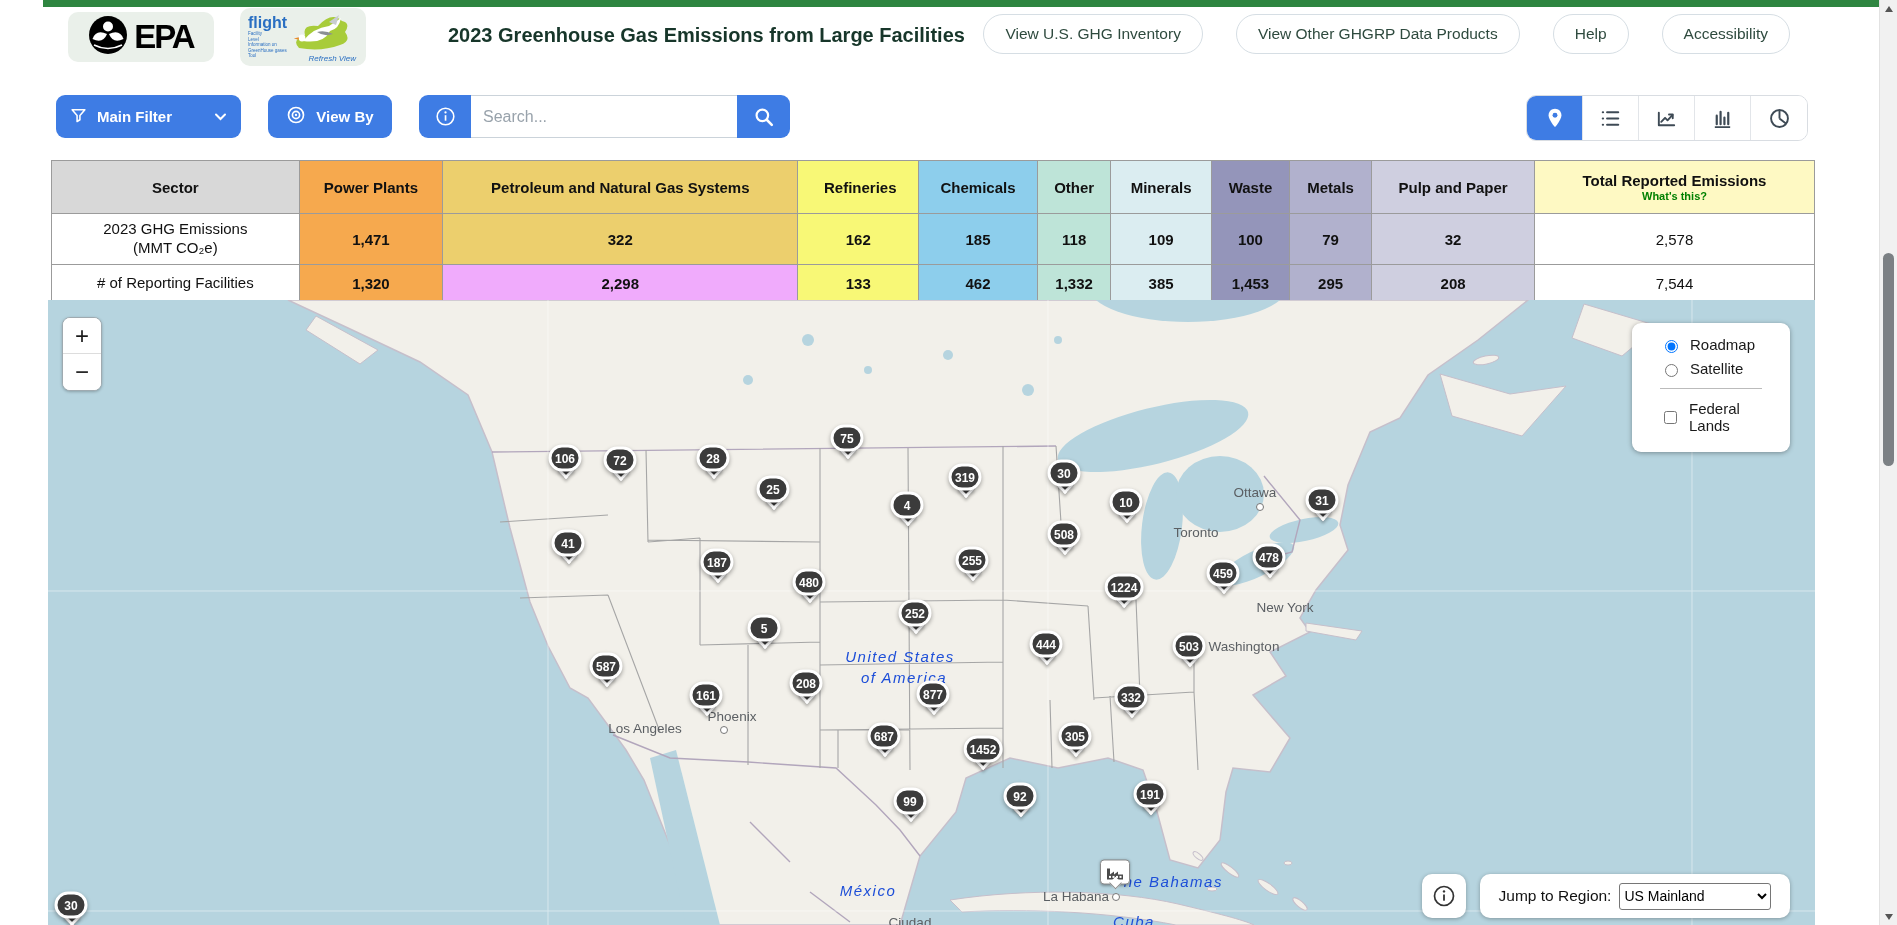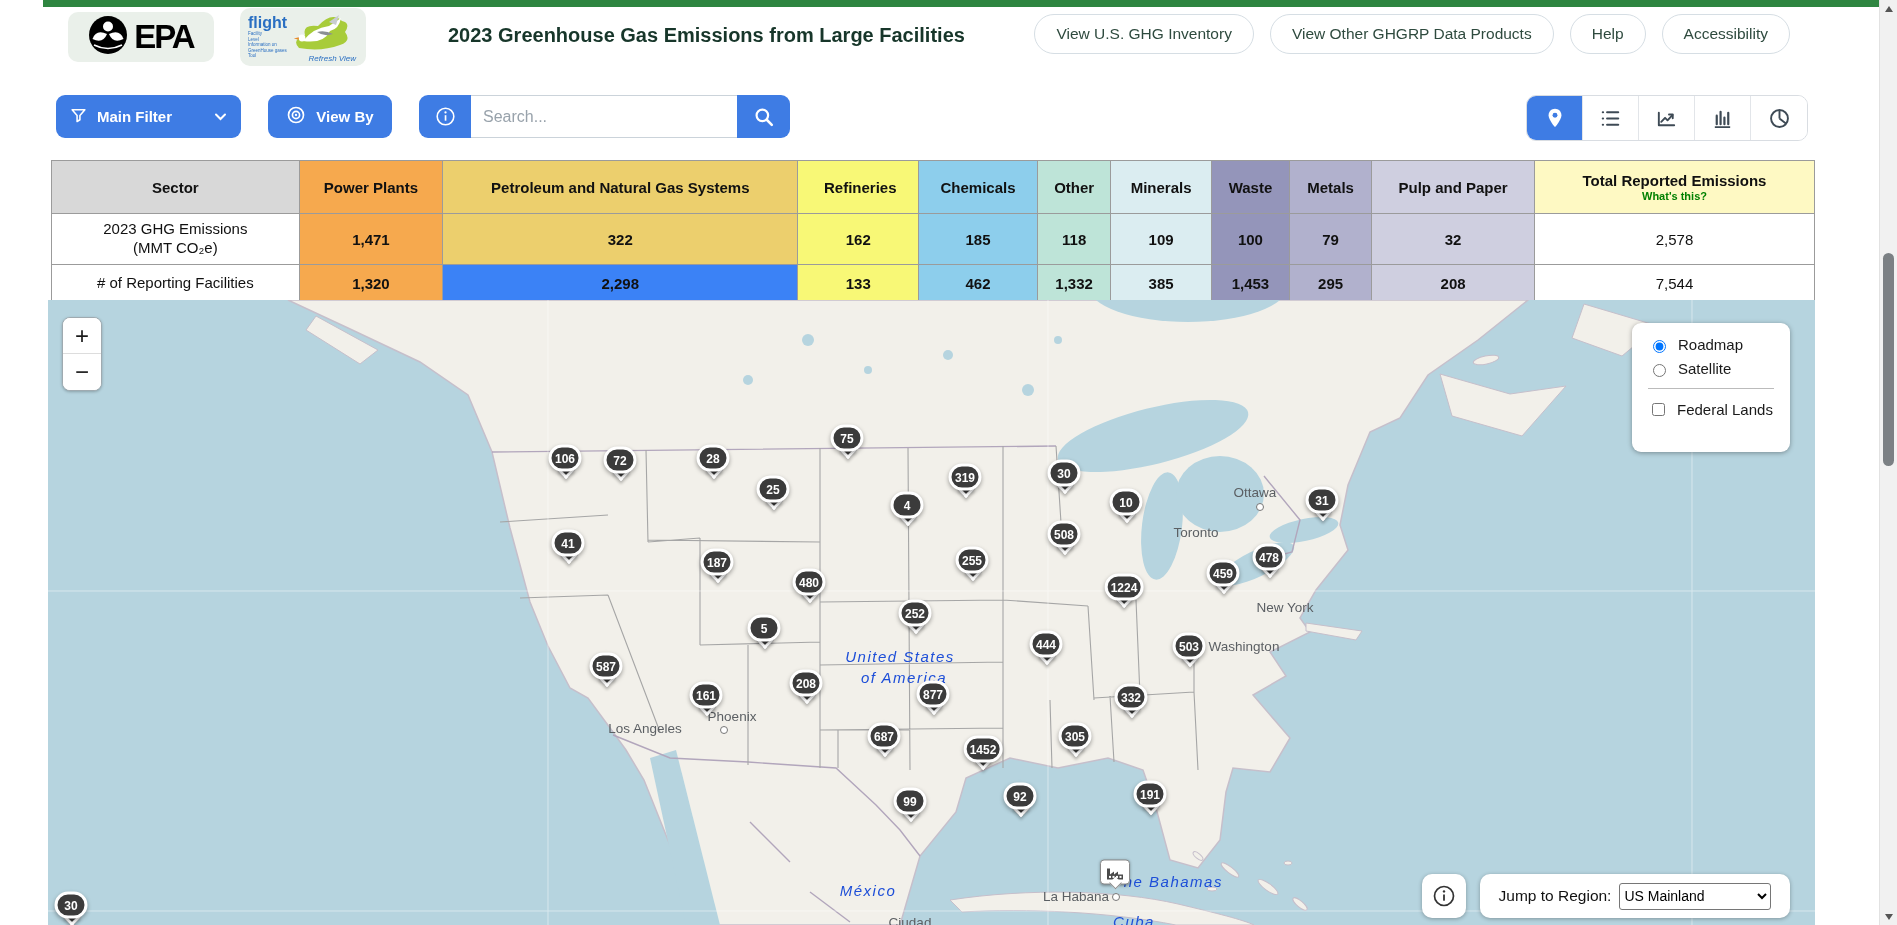--- a/index.html
+++ b/index.html
@@ -11,21 +11,21 @@
   .logo-pill{position:absolute;display:flex;align-items:center;background:#EAF0EA;border-radius:10px;
              text-decoration:none;color:#000;}
   .epa-pill{left:68px;top:12px;width:146px;height:50px;justify-content:center;gap:6px;}
   .epa-word{font-size:33px;font-weight:bold;letter-spacing:-2px;color:#000;}
   .flight-pill{left:240px;top:8px;width:126px;height:58px;padding:2px 4px;box-sizing:border-box;}
   .flight-col{display:flex;flex-direction:column;line-height:1;margin-left:4px;}
   .flight-word{font-size:16px;font-weight:bold;color:#2A6FC2;letter-spacing:0;}
   .flight-cap{font-size:4.5px;color:#2A6FC2;line-height:1.25;}
   .flight-refresh{position:absolute;right:10px;bottom:3px;font-size:8px;font-style:italic;color:#2A6FC2;}
   .app-title{position:absolute;left:448px;top:24px;font-size:20px;font-weight:bold;color:#17362A;margin:0;white-space:nowrap;}
-  .hdr-nav{position:absolute;top:14px;right:107px;display:flex;gap:16px;}
+  .hdr-nav{position:absolute;top:14px;right:107px;display:flex;gap:33px;}
   .hdr-btn{height:40px;padding:0 21px;border:1.5px solid #D6DEE4;border-radius:21px;background:#fff;
            font-family:inherit;font-size:15.5px;color:#2E4A3E;white-space:nowrap;cursor:pointer;}
 
   
   .blue-btn{position:absolute;top:95px;height:43px;background:#3E7CE4;border:none;border-radius:9px;
             color:#fff;font-family:inherit;font-size:15px;font-weight:bold;display:flex;align-items:center;cursor:pointer;}
   .btn-main-filter{left:56px;width:185px;padding:0 14px;gap:10px;}
   .btn-main-filter .spacer{flex:1;}
   .btn-view-by{left:268px;width:124px;padding:0 16px;gap:10px;justify-content:center;}
   .search-group{position:absolute;left:419px;top:95px;height:43px;display:flex;}
@@ -69,21 +69,21 @@
              border-right:3px solid #fff;border-bottom:3px solid #fff;transform:rotate(45deg);box-shadow:2px 2px 3px rgba(0,0,0,.25);}
   .factory{position:absolute;z-index:9;transform:translate(-50%,-50%);width:28px;height:23px;background:#fff;border:1px solid #8a8a8a;
            border-radius:4px;display:flex;align-items:center;justify-content:center;box-shadow:0 1px 3px rgba(0,0,0,.35);}
   .factory .ftail{position:absolute;left:50%;top:100%;width:8px;height:8px;margin:-5px 0 0 -4px;background:#fff;
                   border-right:1px solid #8a8a8a;border-bottom:1px solid #8a8a8a;transform:rotate(45deg);}
   .zoom-ctl{position:absolute;left:14px;top:17px;width:38px;background:#fff;border:1px solid #9FAAB0;border-radius:8px;
             overflow:hidden;z-index:20;box-shadow:0 1px 3px rgba(0,0,0,.25);}
   .zoom-ctl button{display:block;width:100%;height:36px;background:#fff;border:none;font-size:24px;color:#1a1a1a;cursor:pointer;line-height:1;font-family:inherit;}
   .zoom-ctl button:first-child{border-bottom:1px solid #DDD;}
   .maptype{position:absolute;left:1584px;top:23px;width:158px;height:129px;box-sizing:border-box;background:#fff;border-radius:9px;
-           z-index:20;box-shadow:0 1px 5px rgba(0,0,0,.35);padding:13px 16px;font-size:15px;color:#1a1a1a;}
+           z-index:20;box-shadow:0 1px 5px rgba(0,0,0,.35);padding:13px 28px;font-size:15px;color:#1a1a1a;}
   .maptype label{display:flex;align-items:center;gap:9px;margin-bottom:7px;cursor:pointer;}
   .maptype hr{border:none;border-top:1px solid #BBB;margin:11px 0;}
   .map-info-btn{position:absolute;left:1374px;top:574px;width:44px;height:44px;background:#fff;border:none;border-radius:10px;z-index:20;
                 display:flex;align-items:center;justify-content:center;box-shadow:0 1px 4px rgba(0,0,0,.3);cursor:pointer;}
   .jump-panel{position:absolute;left:1432px;top:574px;width:310px;height:44px;background:#fff;border-radius:10px;z-index:20;
               display:flex;align-items:center;justify-content:center;gap:8px;box-shadow:0 1px 4px rgba(0,0,0,.3);font-size:15.5px;}
   .jump-panel select{width:152px;height:27px;font-family:inherit;font-size:14px;border:1px solid #767676;border-radius:3px;background:#fff;}
 
   
   .scrollbar{position:absolute;right:0;top:0;width:17px;height:925px;background:#F1F1F1;border-left:1px solid #E2E2E2;z-index:50;}
@@ -256,21 +256,21 @@
           <td class="val" style="background: rgb(190, 228, 216);">118</td>
           <td class="val" style="background: rgb(219, 237, 241);">109</td>
           <td class="val" style="background: rgb(148, 149, 186);">100</td>
           <td class="val" style="background: rgb(177, 177, 205);">79</td>
           <td class="val" style="background: rgb(207, 207, 224);">32</td>
           <td class="total-val">2,578</td>
         </tr>
         <tr class="r-fac">
           <td class="row-label"># of Reporting Facilities</td>
           <td class="val" style="background: rgb(246, 169, 78);">1,320</td>
-          <td class="val" style="background: #3b82f6;">2,298</td>
+          <td class="val" style="background: #f0abfc;">2,298</td>
           <td class="val" style="background: rgb(248, 248, 118);">133</td>
           <td class="val" style="background: rgb(141, 206, 236);">462</td>
           <td class="val" style="background: rgb(190, 228, 216);">1,332</td>
           <td class="val" style="background: rgb(219, 237, 241);">385</td>
           <td class="val" style="background: rgb(148, 149, 186);">1,453</td>
           <td class="val" style="background: rgb(177, 177, 205);">295</td>
           <td class="val" style="background: rgb(207, 207, 224);">208</td>
           <td class="total-val">7,544</td>
         </tr>
       </tbody>

